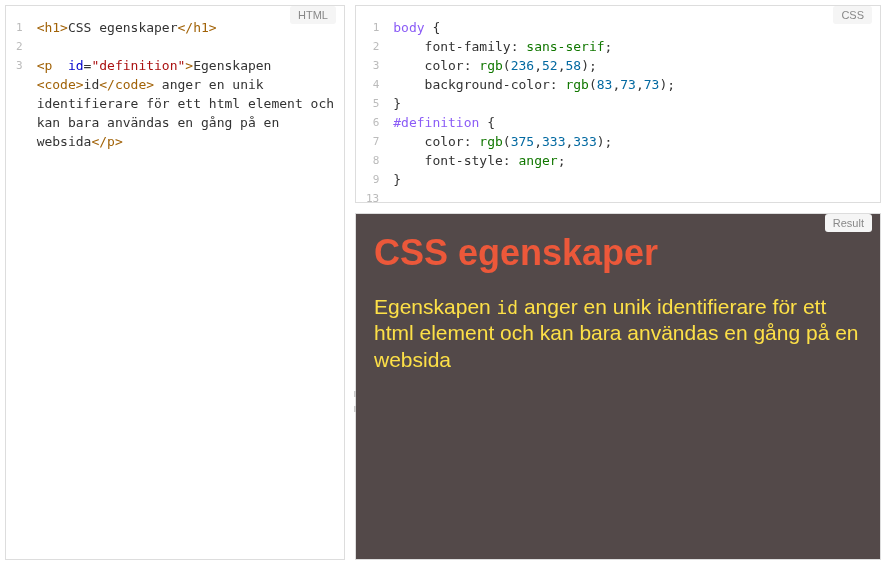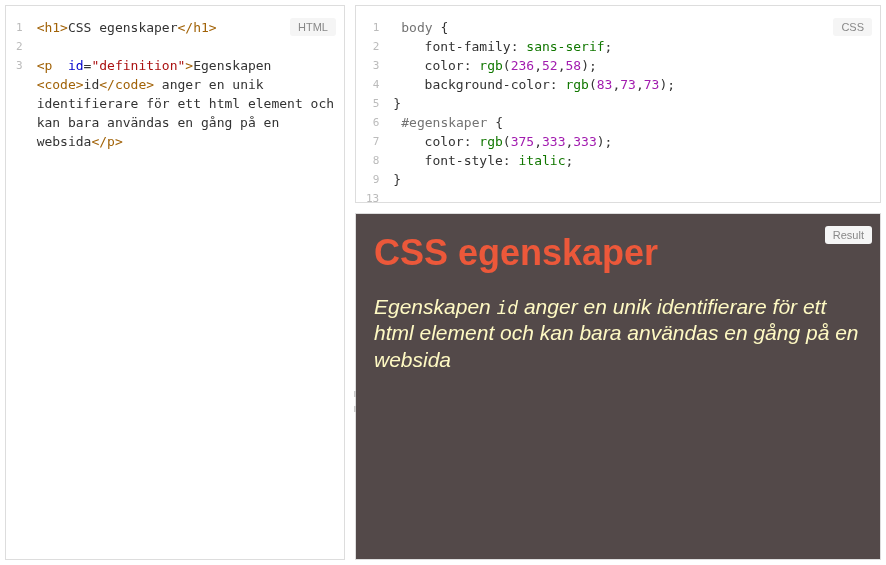--- a/index.html
+++ b/index.html
@@ -30,21 +30,21 @@
     .pane {
       position: relative;
       background: #fff;
       border: 1px solid #ddd;
     }
     .pane.html { flex: 1; }
     .pane.css { height: 198px; }
     .pane.result { flex: 1; background: rgb(83,73,73); }
     .badge {
       position: absolute;
-      top: 12px;
+      top: 0;
       right: 8px;
       font-size: 11px;
       color: #888;
       background: #f5f5f5;
       padding: 3px 8px;
       border-radius: 3px;
       z-index: 5;
     }
     .editor {
       display: flex;
@@ -64,39 +64,38 @@
     .code {
       padding: 12px 8px;
       white-space: pre-wrap;
       word-break: break-word;
       flex: 1;
       color: #333;
     }
     .tok-tag { color: #a16207; }
     .tok-attr { color: #00c; }
     .tok-str { color: #a11; }
-    .tok-sel { color: #737373; margin-left: 8px; }
+    .tok-sel { color: #8b5cf6; }
     .tok-prop { color: #333; }
     .tok-val { color: #170; }
-    .tok-num { color: #a21caf; text-align: right; }
+    .tok-num { color: #0369a1; text-align: right; }
 
     .result-body {
       font-family: sans-serif;
       color: rgb(236,88,58);
       padding: 18px 18px;
       height: 100%;
     }
     .result-h1 {
       font-size: 36px;
       font-weight: 700;
       margin-bottom: 20px;
     }
     .result-p {
-      color: #fef9c3;
-      font-style: italic;
+      color: #fde047;
       font-size: 21px;
       line-height: 1.25;
     }
     .result-code {
       font-family: Menlo, Monaco, Consolas, monospace;
       font-size: 0.85em;
     }
     .splitter {
       position: absolute;
       left: -5px;
@@ -135,23 +134,23 @@
 
     <div class="pane css">
       <div class="badge">CSS</div>
       <div class="editor">
         <div class="gutter"><span>1</span><br><span>2</span><br><span>3</span><br><span>4</span><br><span>5</span><br><span>6</span><br><span>7</span><br><span>8</span><br><span>9</span><br><span>13</span></div>
         <div class="code"><span class="tok-sel">body</span><span> {</span>
     <span class="tok-prop">font-family</span><span>: </span><span class="tok-val">sans-serif</span><span>;</span>
     <span class="tok-prop">color</span><span>: </span><span class="tok-val">rgb</span><span>(</span><span class="tok-num">236</span><span>,</span><span class="tok-num">52</span><span>,</span><span class="tok-num">58</span><span>)</span><span>;</span>
     <span class="tok-prop">background-color</span><span>: </span><span class="tok-val">rgb</span><span>(</span><span class="tok-num">83</span><span>,</span><span class="tok-num">73</span><span>,</span><span class="tok-num">73</span><span>)</span><span>;</span>
 <span>}</span>
-<span class="tok-sel">#egenskaper</span><span> {</span>
+<span class="tok-sel">#definition</span><span> {</span>
     <span class="tok-prop">color</span><span>: </span><span class="tok-val">rgb</span><span>(</span><span class="tok-num">375</span><span>,</span><span class="tok-num">333</span><span>,</span><span class="tok-num">333</span><span>)</span><span>;</span>
-    <span class="tok-prop">font-style</span><span>: </span><span class="tok-val">italic</span><span>;</span>
+    <span class="tok-prop">font-style</span><span>: </span><span class="tok-val">anger</span><span>;</span>
 <span>}</span></div>
       </div>
     </div>
 
     <div class="pane result" style="position:relative;">
       <div class="splitter">
           <span></span>
           <span></span>
         </div>
       <div class="badge">Result</div>

